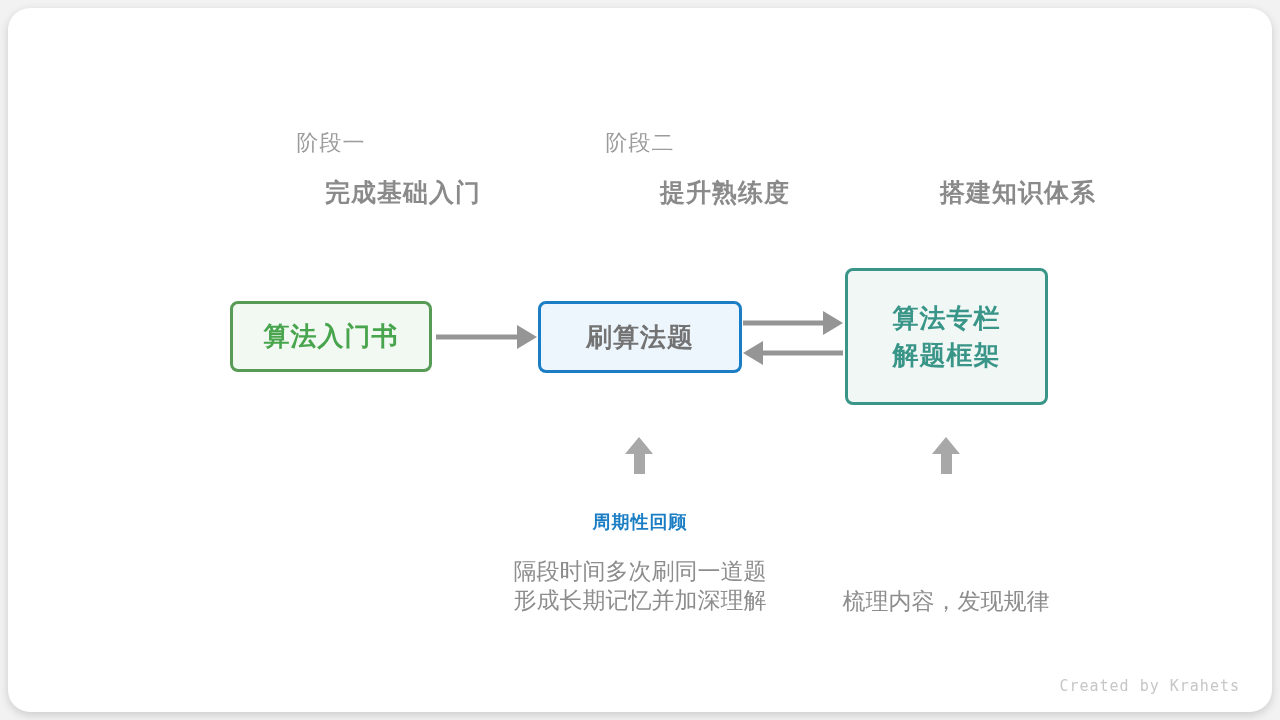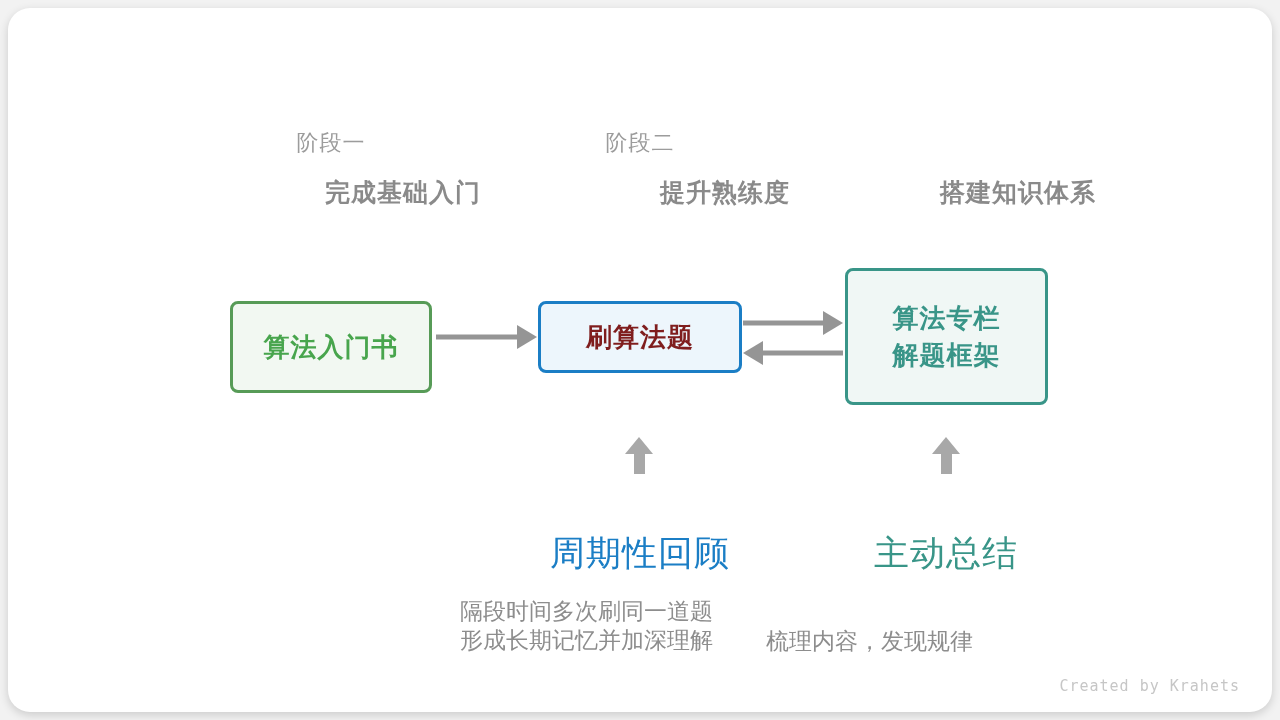--- a/index.html
+++ b/index.html
@@ -42,21 +42,21 @@
     display: flex;
     align-items: center;
     justify-content: center;
     border-radius: 8px;
     border: 3px solid;
     font-weight: 700;
     font-size: 26px;
     letter-spacing: 1px;
   }
   .node-green  { border-color: #579b57; background: #f2f8f2; color: #48a54d; }
-  .node-blue   { border-color: #1b7ec5; background: #edf6fc; color: #7f1d1d; }
+  .node-blue   { border-color: #1b7ec5; background: #edf6fc; color: #737373; }
   .node-teal   { border-color: #399588; background: #f0f7f5; color: #399588; flex-direction: column; }
   .node-teal .node-line { line-height: 37px; }
 
   
   .h-arrow { height: 26px; }
   .h-arrow .shaft {
     position: absolute; top: 50%; transform: translateY(-50%);
     height: 5px; background: #959595;
   }
   .h-arrow .head {
@@ -79,34 +79,33 @@
     border-bottom: 17px solid #a8a8a8;
   }
   .up-arrow .stem {
     width: 11px; height: 20px; margin: 0 auto;
     background: #a8a8a8;
   }
 
   
   .method-title {
     width: 320px;
-    font-size: 35px;
-    font-weight: 400;
+    font-size: 18px;
+    font-weight: 700;
     text-align: center;
     letter-spacing: 1px;
-    margin-top: 20px;
   }
   .method-title.blue { color: #1b7ec5; }
   .method-title.teal { color: #399588; }
   .method-desc {
     width: 360px;
     font-size: 23px;
     color: #8d8d8d;
+    text-align: center;
     line-height: 29px;
-    margin-top: 40px;
   }
 
   
   .credit {
     font-family: "DejaVu Sans Mono", "Liberation Mono", monospace;
     font-size: 15px;
     color: #c6c6c6;
     letter-spacing: 1px;
   }
 </style>
@@ -117,21 +116,21 @@
   <div class="card"></div>
 
   <div class="abs stage-label" style="left:181px; top:128px;">阶段一</div>
   <div class="abs stage-subtitle" style="left:181px; top:176px;">完成基础入门</div>
 
   <div class="abs stage-label" style="left:490px; top:128px;">阶段二</div>
   <div class="abs stage-subtitle" style="left:490px; top:176px;">提升熟练度</div>
 
   <div class="abs stage-subtitle" style="left:796px; top:176px;">搭建知识体系</div>
 
-  <div class="abs node node-green" style="left:230px; top:301px; width:202px; height:92px;">
+  <div class="abs node node-green" style="left:230px; top:301px; width:202px; height:71px;">
     <span>算法入门书</span>
   </div>
 
   <div class="abs node node-blue" style="left:538px; top:301px; width:204px; height:72px;">
     <span>刷算法题</span>
   </div>
 
   <div class="abs node node-teal" style="left:845px; top:268px; width:203px; height:137px;">
     <span class="node-line">算法专栏</span>
     <span class="node-line">解题框架</span>
@@ -161,19 +160,18 @@
     <div class="head"></div>
     <div class="stem"></div>
   </div>
 
   <div class="abs method-title blue" style="left:480px; top:510px;">周期性回顾</div>
   <div class="abs method-desc" style="left:460px; top:557px;">
     <div>隔段时间多次刷同一道题</div>
     <div>形成长期记忆并加深理解</div>
   </div>
 
-  <div class="abs method-title teal" style="left:786px; top:510px;">主动总结</div>
   <div class="abs method-desc" style="left:766px; top:587px;">
     <div>梳理内容，发现规律</div>
   </div>
 
   <div class="abs credit" style="right:40px; top:677px;">Created by Krahets</div>
 </div>
 
 </body></html>

